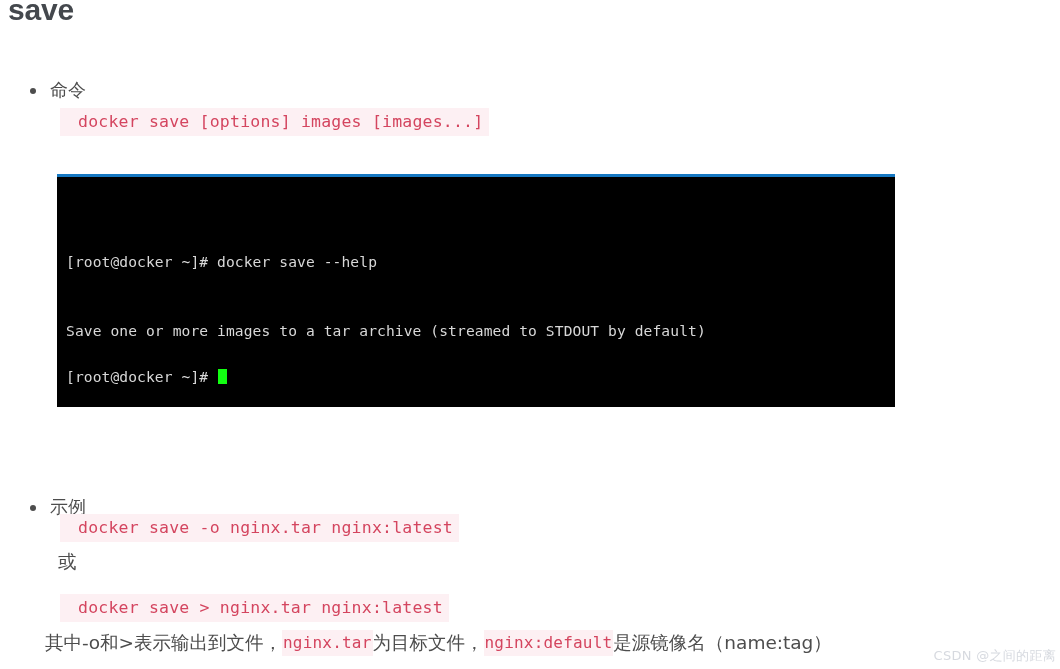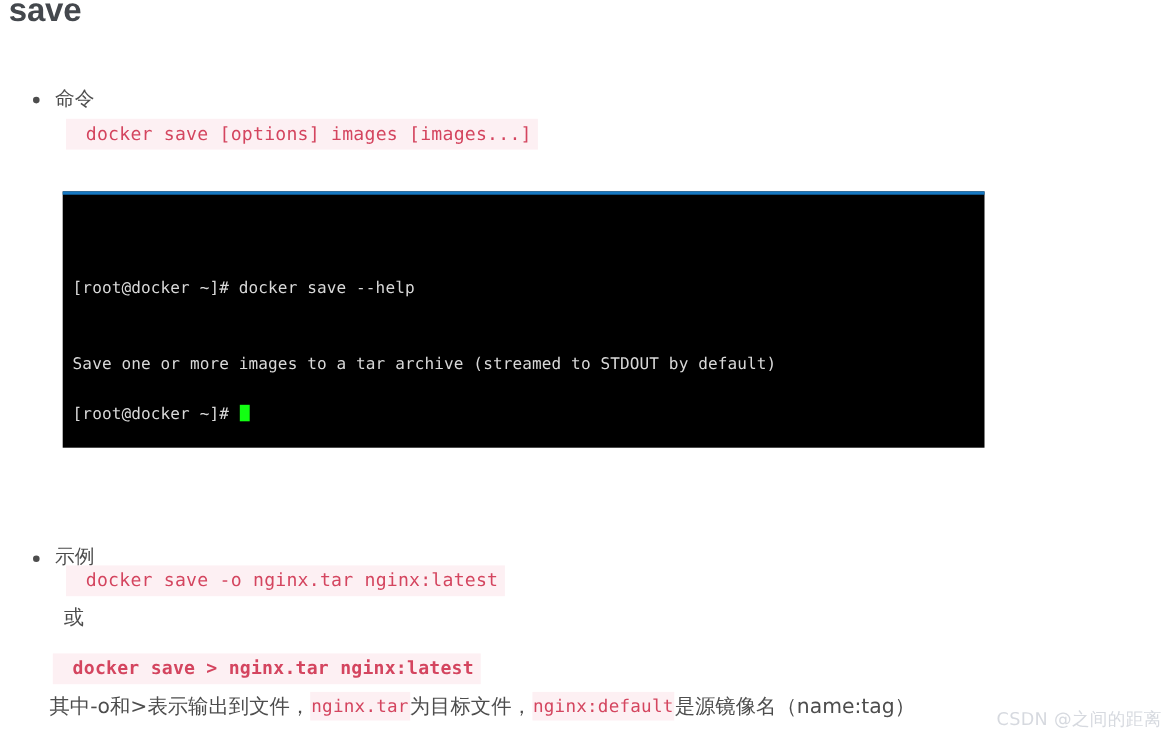--- a/index.html
+++ b/index.html
@@ -136,21 +136,21 @@
     vertical-align: 1px;
     padding: 0 1px;
   }
 
   
   .watermark-corner {
     position: absolute;
     right: 4px;
     bottom: 4px;
     font-family: "DejaVu Sans", "Liberation Sans", sans-serif;
-    font-size: 16px;
+    font-size: 13px;
     color: rgba(120, 130, 150, 0.30);
     white-space: pre;
     letter-spacing: 0.3px;
   }
 </style>
 </head>
 <body>
 
 <h1 class="page-title">save</h1>
 
@@ -185,19 +185,19 @@
   <span class="bullet-dot"></span>
   <span class="bullet-label">示例</span>
 </div>
 
 <div class="code-line" style="left:60px; top:514px;">
   <span class="code-chip">docker save -o nginx.tar nginx:latest</span>
 </div>
 
 <div style="position:absolute; left:58px; top:548px; font-size:18.5px; line-height:28px; font-family:'DejaVu Sans','Liberation Sans',sans-serif; color:#4d4d4d;">或</div>
 
-<div class="code-line" style="left:48px; top:594px;font-weight:bold;">
+<div class="code-line" style="left:60px; top:594px;">
   <span class="code-chip">docker save &gt; nginx.tar nginx:latest</span>
 </div>
 
 <div class="explain-row"><span>其中-o和&gt;表示输出到文件，</span><span class="code-chip">nginx.tar</span><span>为目标文件，</span><span class="code-chip">nginx:default</span><span>是源镜像名（name:tag）</span></div>
 
 <div class="watermark-corner">CSDN @之间的距离</div>
 
 </body></html>

